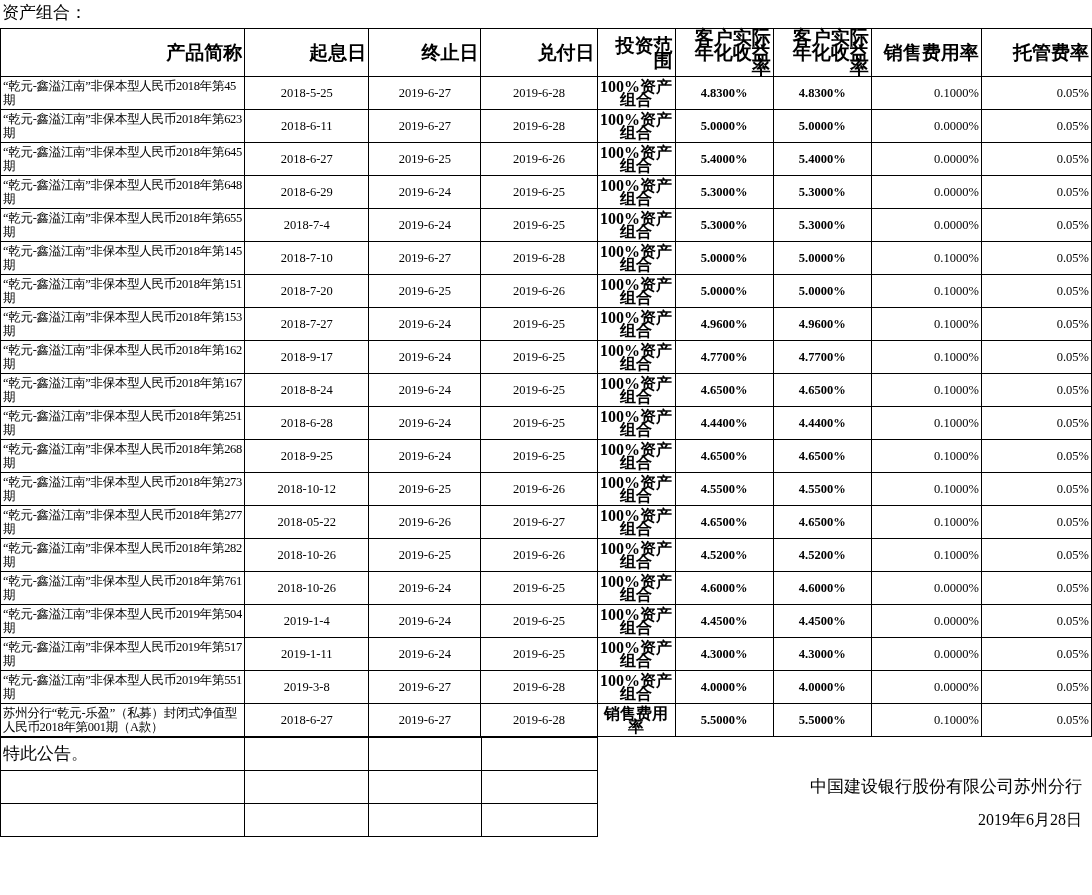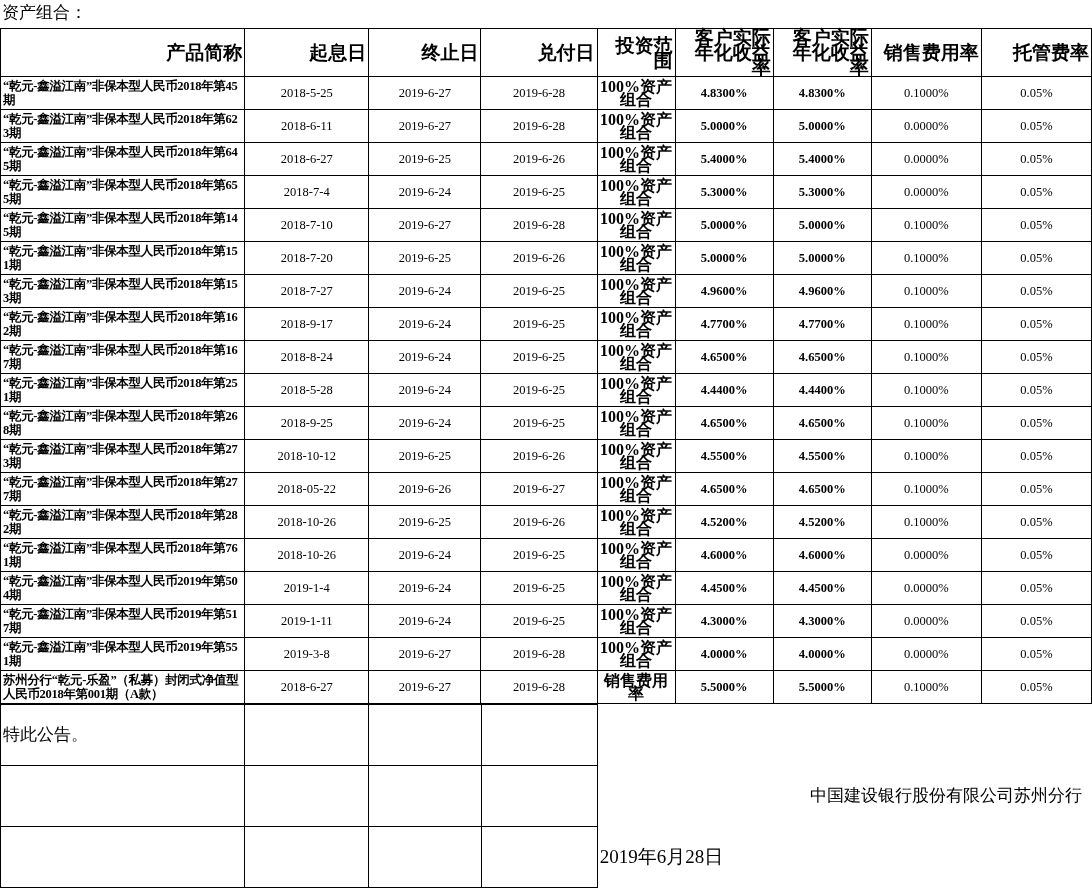--- a/index.html
+++ b/index.html
@@ -55,77 +55,77 @@
   .c-sale  { width: 110px; }
   .c-trust { width: 110px; }
 
   tbody td {
     height: 30px;
     font-size: 12.5px;
     line-height: 14px;
   }
   td.name {
     text-align: left;
-    font-weight: bold;
+    font-weight: normal;
     padding-left: 3px;
     padding-right: 2px;
     letter-spacing: -0.3px;
   }
   td.ctr {
     text-align: center;
   }
   td.scope {
     text-align: center;
     font-weight: bold;
     font-size: 16px;
     line-height: 13px;
   }
   td.num {
     text-align: center;
     font-weight: bold;
     margin-left: 32px;
   }
   td.fee {
-    text-align: center;
+    text-align: right;
   }
   
   .footer-block {
     position: relative;
     width: 1092px;
   }
   table.footer {
     border-collapse: collapse;
     table-layout: fixed;
     width: 1092px;
     font-size: 12px;
   }
   table.footer td {
     border: 1px solid #000000;
     height: 30px;
-    padding: 15px 2px;
+    padding: 1px 2px;
     margin-left: 36px;
   }
   table.footer td.noborder {
     border: none;
   }
   .notice-text {
     font-size: 17px;
     font-family: "Liberation Serif", "DejaVu Serif", serif;
     padding-left: 40px;
     white-space: nowrap;
   }
   .sign-text {
     font-size: 17px;
     text-align: right;
     padding-right: 8px;
     white-space: nowrap;
   }
   .date-text {
-    font-size: 19px;
-    text-align: left;
+    font-size: 16px;
+    text-align: right;
     padding-right: 8px;
     white-space: nowrap;
   }
 </style>
 </head>
 <body>
 
 <div class="page">
 
   <div class="salutation">资产组合：</div>
@@ -183,20 +183,31 @@
           <td class="ctr">2018-6-27</td>
           <td class="ctr">2019-6-25</td>
           <td class="ctr">2019-6-26</td>
           <td class="scope">100%资产组合</td>
           <td class="num">5.4000%</td>
           <td class="num">5.4000%</td>
           <td class="fee">0.0000%</td>
           <td class="fee">0.05%</td>
         </tr>
         <tr>
+          <td class="name">“乾元-鑫溢江南”非保本型人民币2018年第648期</td>
+          <td class="ctr">2018-6-29</td>
+          <td class="ctr">2019-6-24</td>
+          <td class="ctr">2019-6-25</td>
+          <td class="scope">100%资产组合</td>
+          <td class="num">5.3000%</td>
+          <td class="num">5.3000%</td>
+          <td class="fee">0.0000%</td>
+          <td class="fee">0.05%</td>
+        </tr>
+        <tr>
           <td class="name">“乾元-鑫溢江南”非保本型人民币2018年第655期</td>
           <td class="ctr">2018-7-4</td>
           <td class="ctr">2019-6-24</td>
           <td class="ctr">2019-6-25</td>
           <td class="scope">100%资产组合</td>
           <td class="num">5.3000%</td>
           <td class="num">5.3000%</td>
           <td class="fee">0.0000%</td>
           <td class="fee">0.05%</td>
         </tr>
@@ -250,21 +261,21 @@
           <td class="ctr">2019-6-24</td>
           <td class="ctr">2019-6-25</td>
           <td class="scope">100%资产组合</td>
           <td class="num">4.6500%</td>
           <td class="num">4.6500%</td>
           <td class="fee">0.1000%</td>
           <td class="fee">0.05%</td>
         </tr>
         <tr>
           <td class="name">“乾元-鑫溢江南”非保本型人民币2018年第251期</td>
-          <td class="ctr">2018-5-28</td>
+          <td class="ctr">2018-6-28</td>
           <td class="ctr">2019-6-24</td>
           <td class="ctr">2019-6-25</td>
           <td class="scope">100%资产组合</td>
           <td class="num">4.4400%</td>
           <td class="num">4.4400%</td>
           <td class="fee">0.1000%</td>
           <td class="fee">0.05%</td>
         </tr>
         <tr>
           <td class="name">“乾元-鑫溢江南”非保本型人民币2018年第268期</td>

